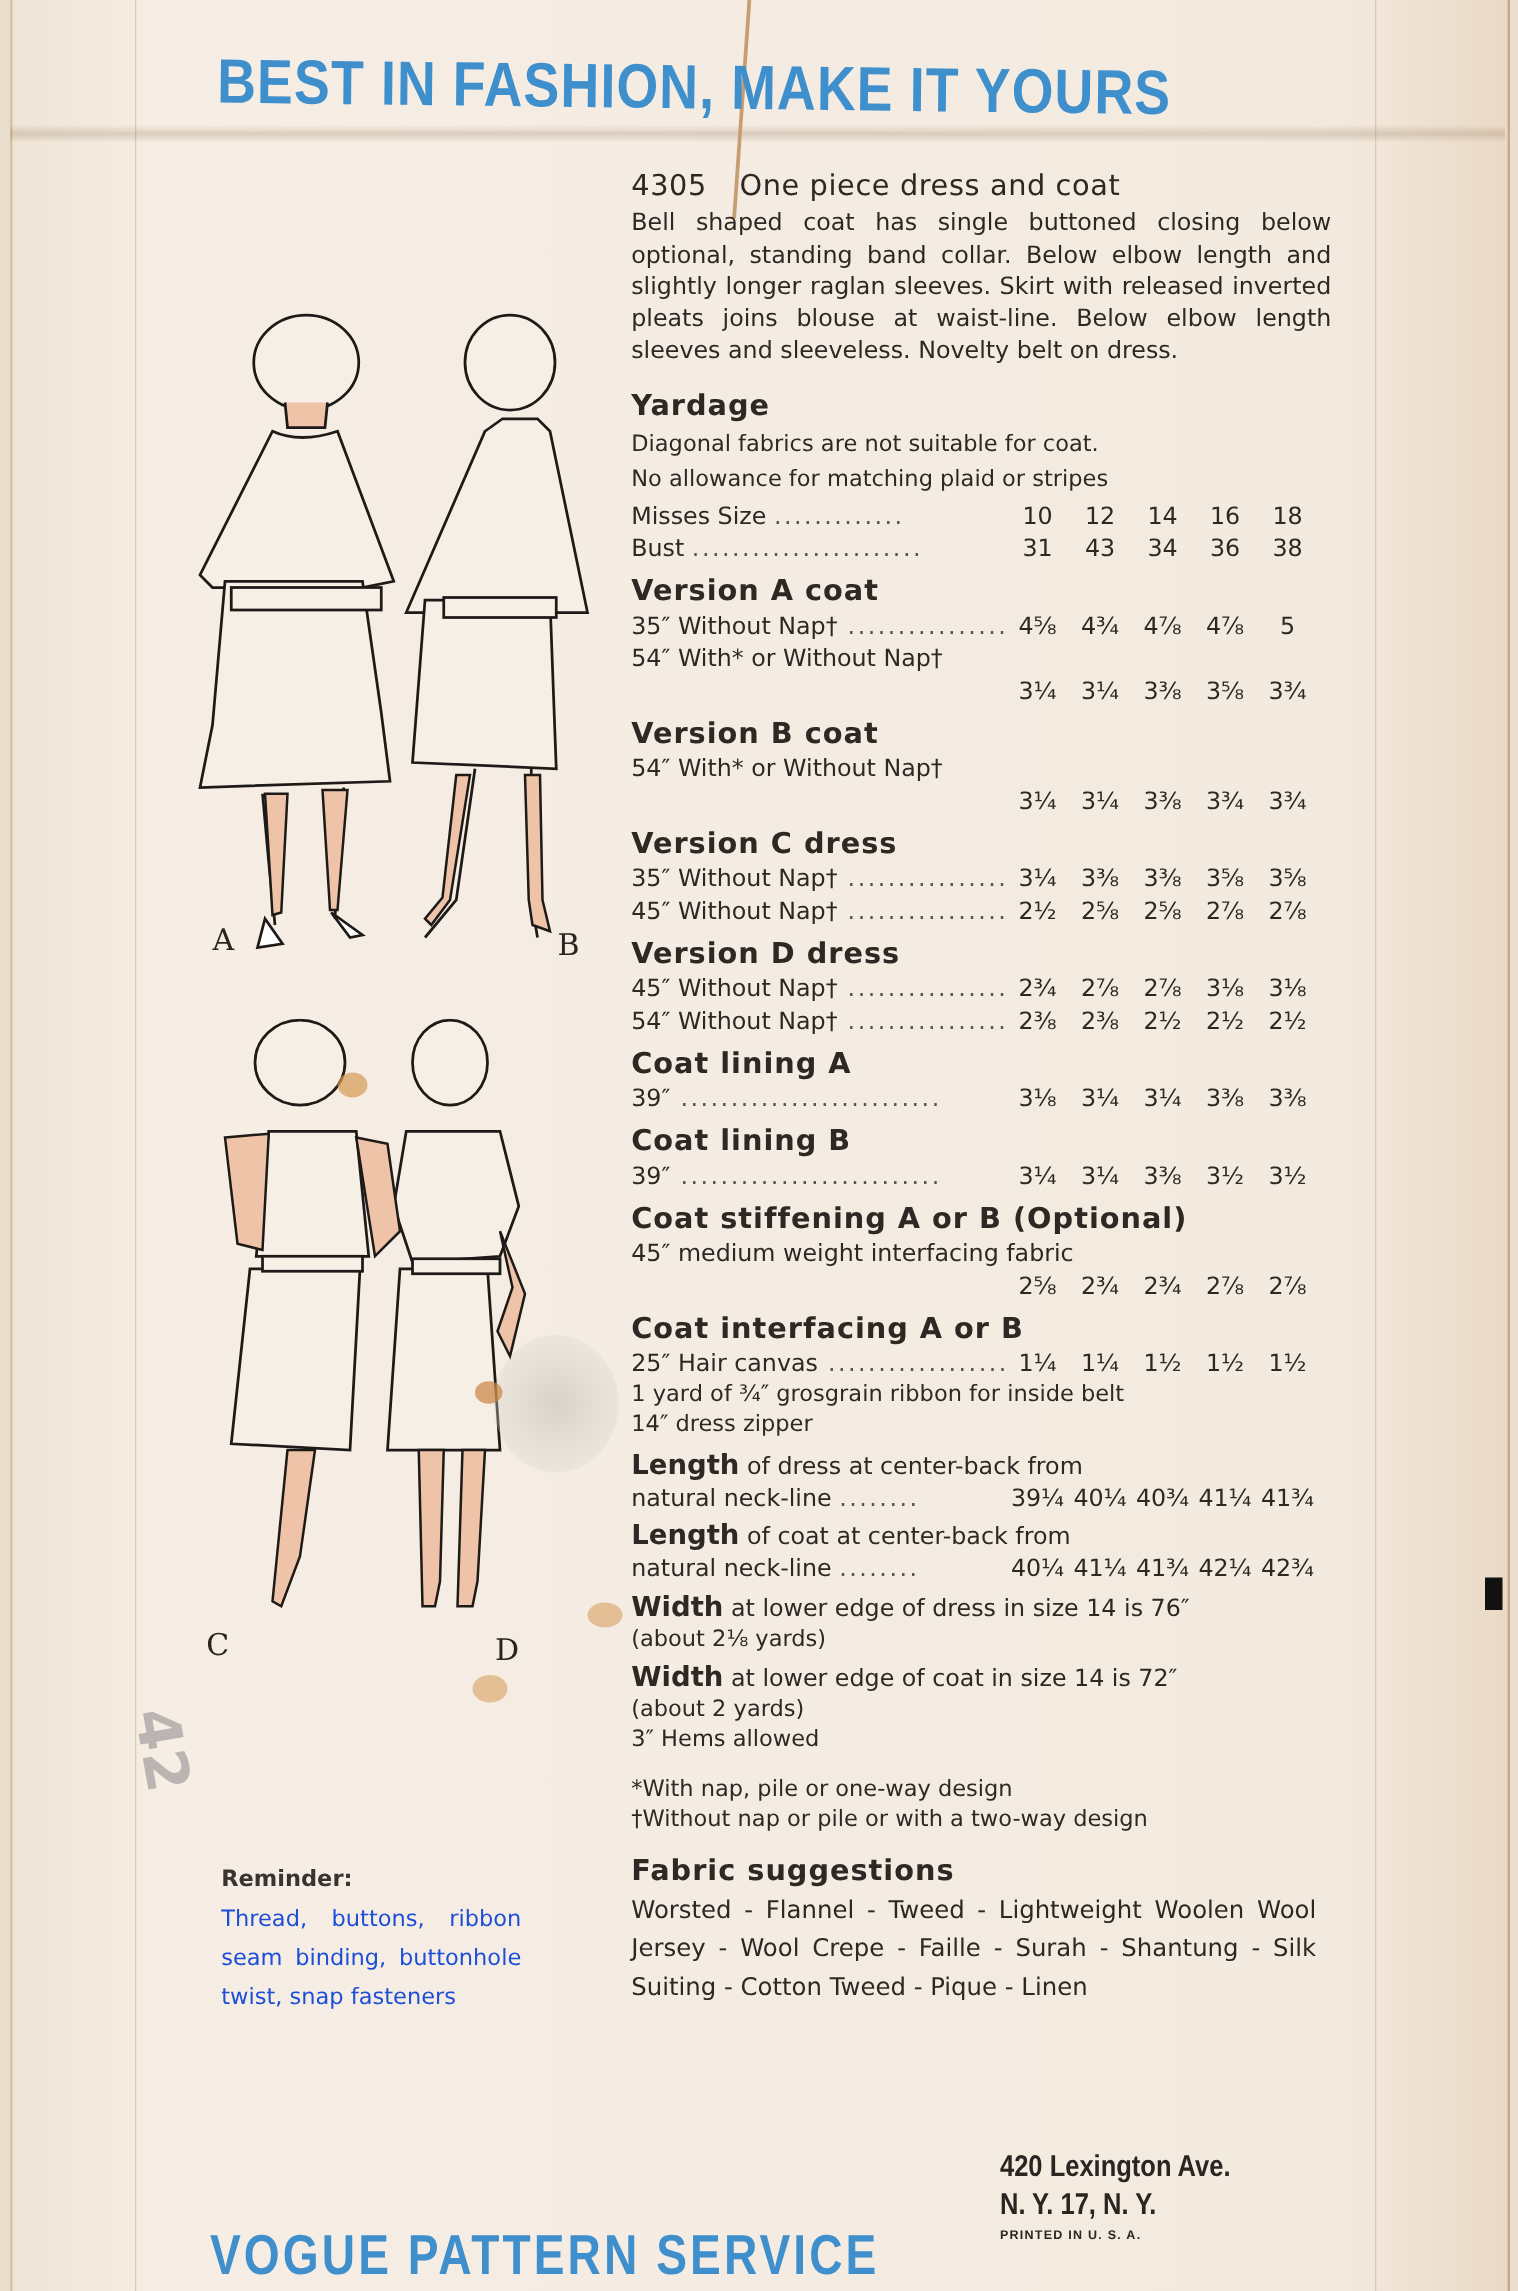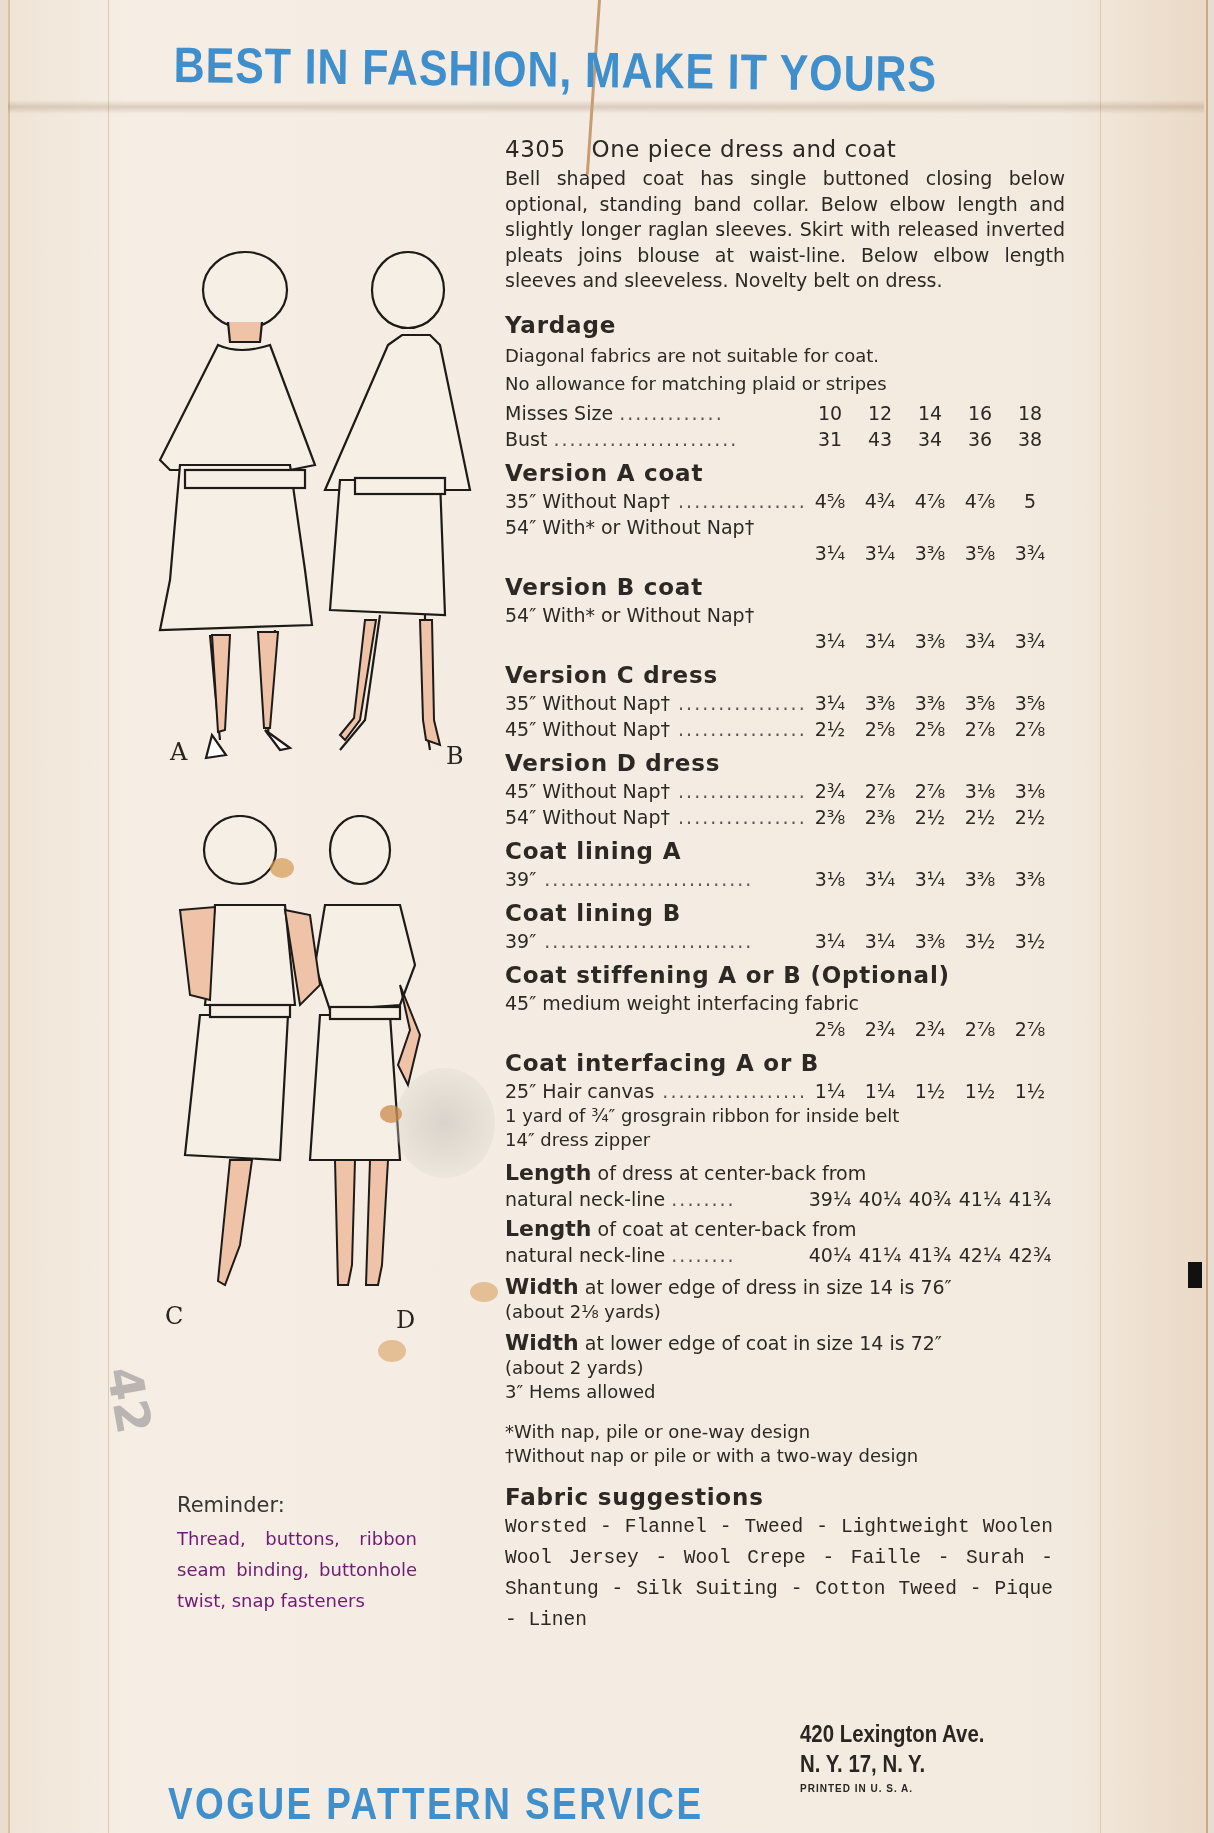--- a/index.html
+++ b/index.html
@@ -37,25 +37,25 @@
   .title-row { font-weight:400; font-size:23px; display:flex; gap:26px; letter-spacing:0.5px; }
   .desc { font-size:19px; line-height:25.5px; margin-top:4px; width:560px; text-align:justify; }
   .sec-h { font-weight:700; font-size:23px; letter-spacing:0.8px; line-height:30px; margin-top:6px; }
   .line { font-size:19px; line-height:26px; white-space:nowrap; }
   .row { display:flex; font-size:19px; line-height:26px; white-space:nowrap; }
   .row .lbl { width:300px; overflow:hidden; }
   .row .lbl .dots { color:#5a524c; letter-spacing:2px; }
   .row .v { width:50px; text-align:center; }
   .small { font-size:18px; line-height:24px; }
   .bold-lead { font-weight:700; font-size:22px; }
-  .fab { font-size:19.5px; line-height:31px; text-align:justify; width:548px;font-family:Liberation Mono, monospace; }
+  .fab { font-size:19.5px; line-height:31px; text-align:justify; width:548px; }
 
   .reminder { position:absolute; left:177px; top:1493px; width:240px; }
-  .reminder h3 { margin:0; font-size:21px; font-weight:400; color:#3a3430; }
-  .reminder p { margin:6px 0 0; font-size:18px; line-height:31px; color:#701a75; text-align:justify; }
+  .reminder h3 { margin:0; font-size:18px; font-weight:700; color:#3a3430; }
+  .reminder p { margin:6px 0 0; font-size:18px; line-height:31px; color:#1d4ed8; text-align:justify; }
 
   .illus { position:absolute; }
   .fig-label { position:absolute; font-family:"DejaVu Serif", serif; font-size:24px; color:#2a2420; }
   .stamp { position:absolute; left:96px; top:1372px; font-size:48px; font-weight:700; color:#a7a3a3; transform:rotate(80deg); opacity:.75; }
   .stain { position:absolute; border-radius:50%; }
   .mark { position:absolute; left:1188px; top:1262px; width:14px; height:26px; background:#111; }
 </style>
 </head>
 <body>
 

